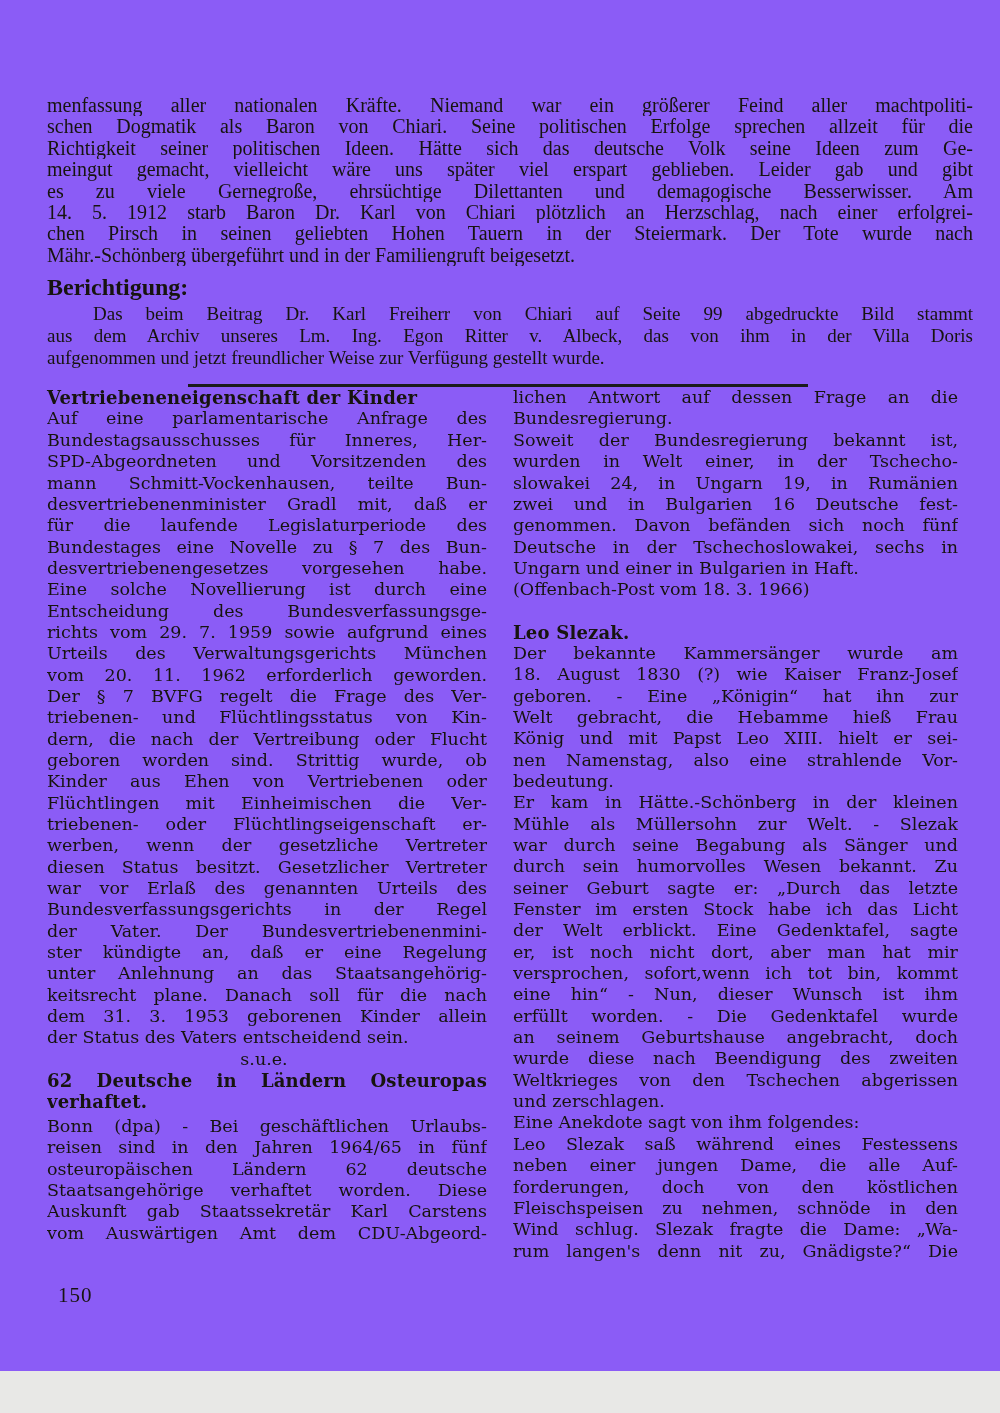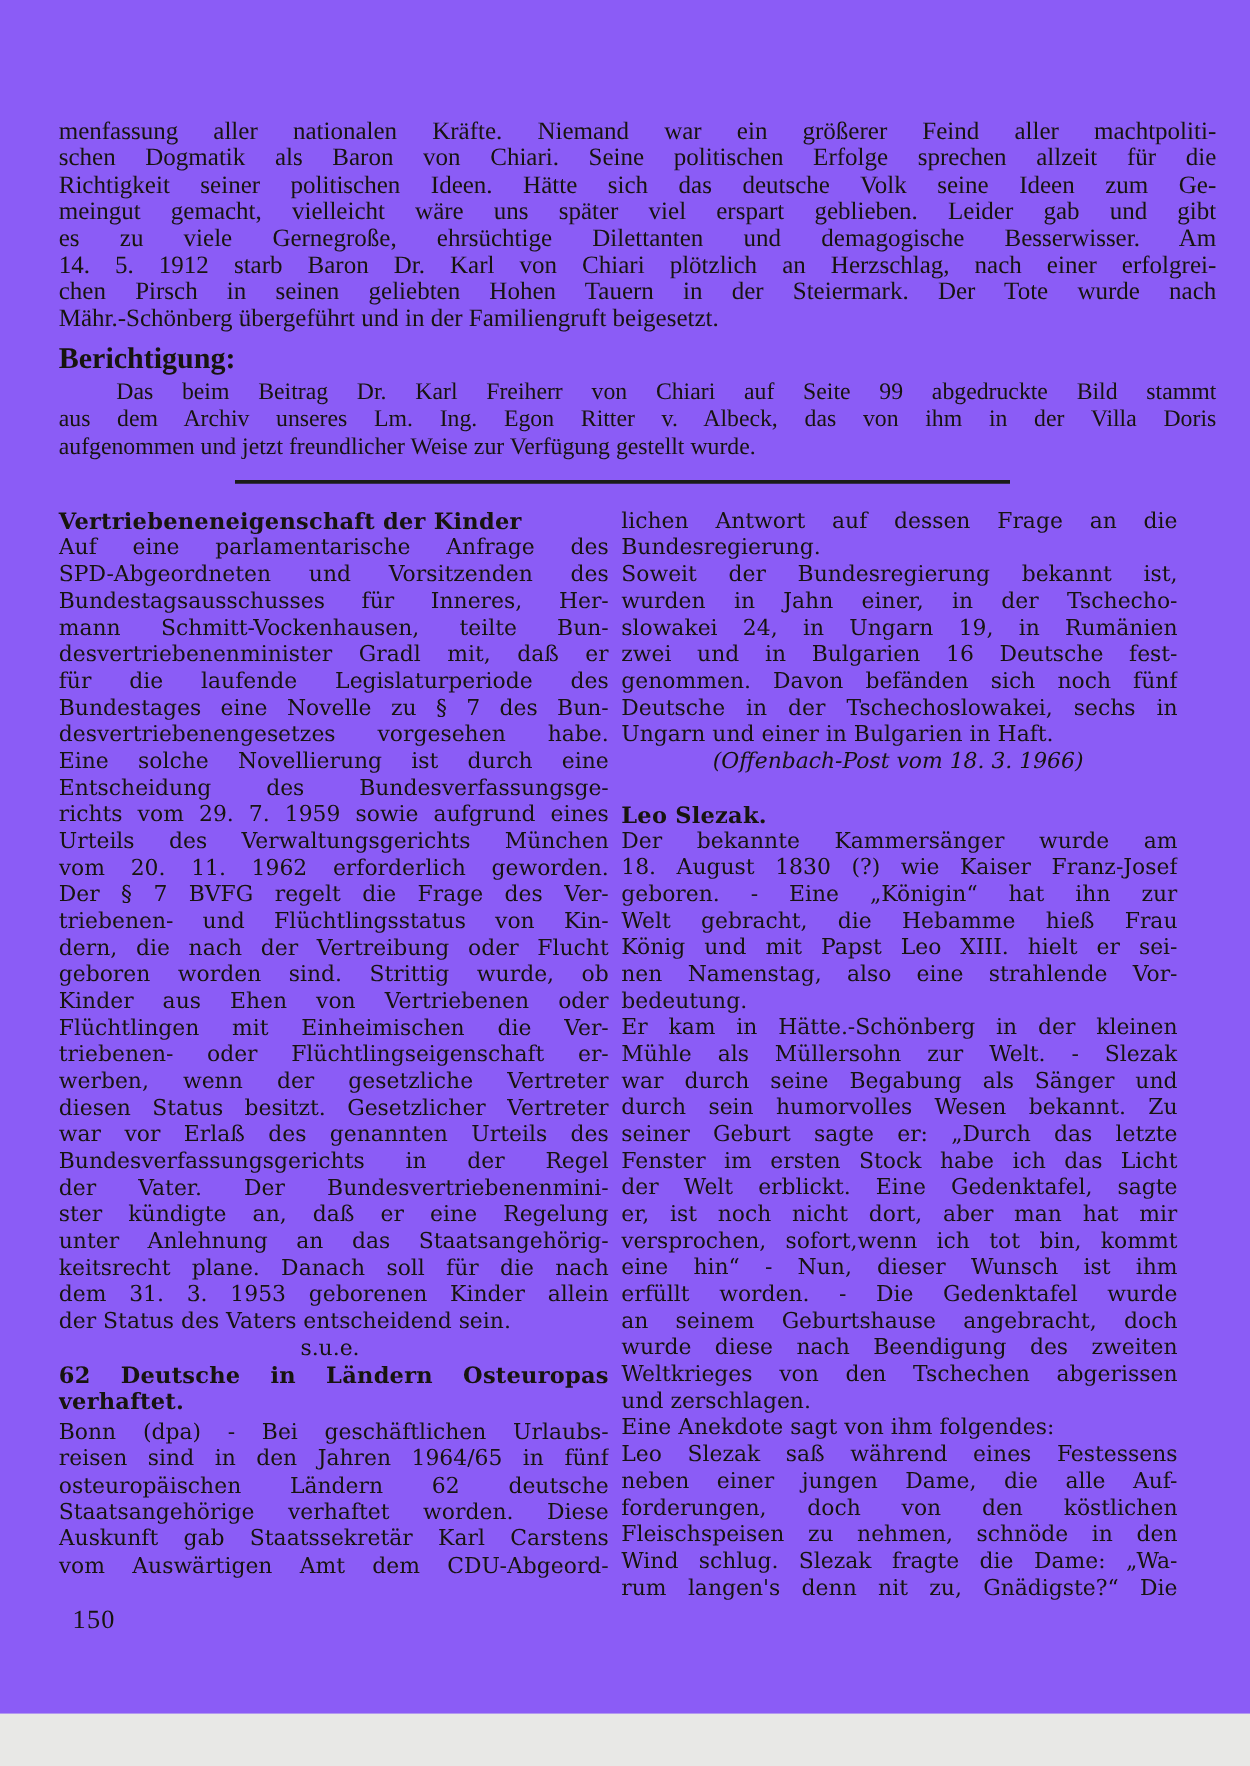--- a/index.html
+++ b/index.html
@@ -23,36 +23,36 @@
   .correction { margin-top:9px; }
   .correction-heading { font-family:"Liberation Serif", serif; font-weight:bold; font-size:24px; line-height:24px; margin:0 0 4px 0; }
   .correction-body { font-family:"Liberation Serif", serif; font-size:19px; line-height:22px; }
   .correction-body .tline { height:22px; }
   .indent-first .tline:first-child { text-indent:46px; }
 
   .divider { width:620px; height:3px; background:#1b1b1b; margin:15px 0 0 141px; }
 
   
   .columns {
-    display:flex; gap:10px; margin-top:20px;
+    display:flex; gap:26px; 
     font-family:"DejaVu Serif", serif;
     font-size:17.5px; line-height:21.35px;
   }
   .col-left  { width:440px; }
   .col-right { width:445px; }
   .col-body .tline, .heading-lines .tline { height:21.35px; }
   .col-heading {
     font-family:"DejaVu Serif", serif;
     font-weight:bold; font-size:18px; line-height:21.35px;
     margin:0; letter-spacing:0.2px;
   }
   .heading-lines { font-weight:bold; font-size:18px; letter-spacing:0.2px; }
   .signoff { text-align:center; padding-right:6px; height:21.35px; }
   .arrests-body { margin-top:3px; }
-  .source-line { text-align:center; padding-right:2px; height:21.35px;font-style:italic; }
+  .source-line { text-align:left; padding-right:2px; height:21.35px; }
   .slezak-heading { margin-top:21px; }
 
   .page-number {
     position:absolute; left:58px; top:1283px;
     font-family:"Liberation Serif", serif; font-size:21px; font-weight:500;
     letter-spacing:1px;
   }
 </style>
 </head>
 <body>
@@ -82,22 +82,22 @@
   </section>
 
   <div class="divider"></div>
 
   <div class="columns">
 
     <div class="col col-left">
       <h3 class="col-heading">Vertriebeneneigenschaft der Kinder</h3>
       <div class="para col-body">
           <div class="tline">Auf eine parlamentarische Anfrage des</div>
+          <div class="tline">Bundestagsausschusses für Inneres, Her-</div>
           <div class="tline">SPD-Abgeordneten und Vorsitzenden des</div>
-          <div class="tline">Bundestagsausschusses für Inneres, Her-</div>
           <div class="tline">mann Schmitt-Vockenhausen, teilte Bun-</div>
           <div class="tline">desvertriebenenminister Gradl mit, daß er</div>
           <div class="tline">für die laufende Legislaturperiode des</div>
           <div class="tline">Bundestages eine Novelle zu § 7 des Bun-</div>
           <div class="tline">desvertriebenengesetzes vorgesehen habe.</div>
           <div class="tline">Eine solche Novellierung ist durch eine</div>
           <div class="tline">Entscheidung des Bundesverfassungsge-</div>
           <div class="tline">richts vom 29. 7. 1959 sowie aufgrund eines</div>
           <div class="tline">Urteils des Verwaltungsgerichts München</div>
           <div class="tline">vom 20. 11. 1962 erforderlich geworden.</div>
@@ -134,21 +134,21 @@
         </div>
     </div>
 
     <div class="col col-right">
       <div class="para col-body">
           <div class="tline">lichen Antwort auf dessen Frage an die</div>
           <div class="tline tlast">Bundesregierung.</div>
         </div>
       <div class="para col-body">
           <div class="tline">Soweit der Bundesregierung bekannt ist,</div>
-          <div class="tline">wurden in Jahn einer, in der Tschecho-</div>
+          <div class="tline">wurden in Welt einer, in der Tschecho-</div>
           <div class="tline">slowakei 24, in Ungarn 19, in Rumänien</div>
           <div class="tline">zwei und in Bulgarien 16 Deutsche fest-</div>
           <div class="tline">genommen. Davon befänden sich noch fünf</div>
           <div class="tline">Deutsche in der Tschechoslowakei, sechs in</div>
           <div class="tline tlast">Ungarn und einer in Bulgarien in Haft.</div>
         </div>
       <div class="source-line">(Offenbach-Post vom 18. 3. 1966)</div>
 
       <h3 class="col-heading slezak-heading">Leo Slezak.</h3>
       <div class="para col-body">

